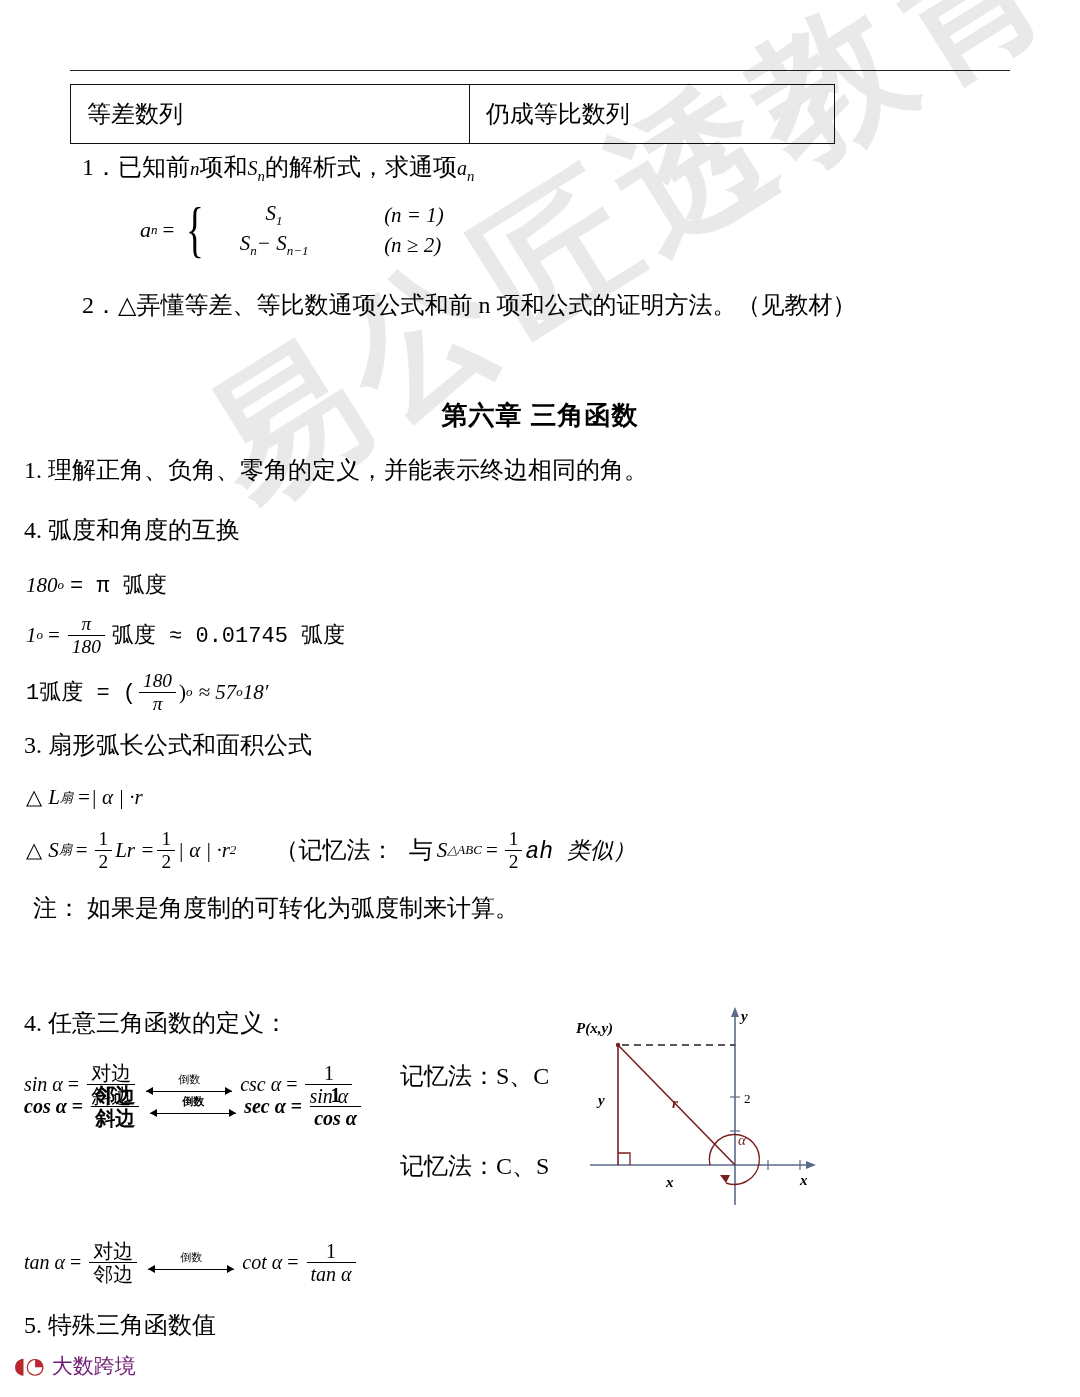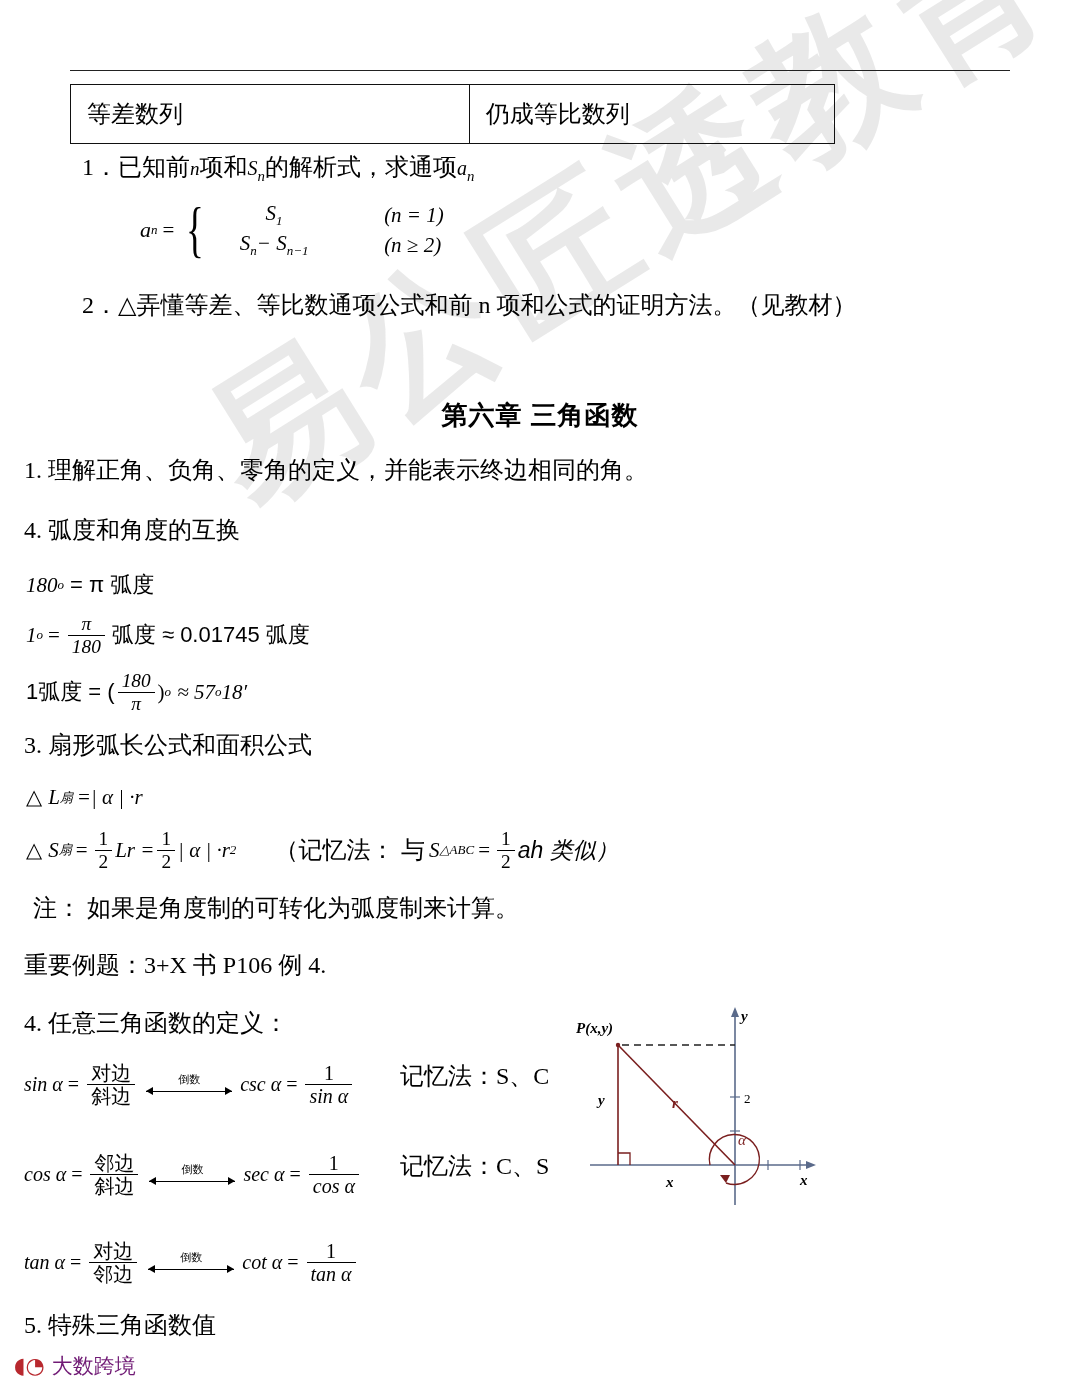--- a/index.html
+++ b/index.html
@@ -129,21 +129,21 @@
   .frac .den { display: block; border-top: 1px solid #000; padding: 0 4px; }
 
   .eqn {
     position: absolute;
     font-size: 21px;
     font-family: "Liberation Serif", serif;
     white-space: nowrap;
     display: flex;
     align-items: center;
   }
-  .eqn .cn { font-size: 22px; font-family: Liberation Sans, sans-serif; }
+  .eqn .cn { font-size: 22px; font-family: Liberation Mono, monospace; }
 
   
   .trig-row {
     position: absolute;
     left: 24px;
     font-size: 20px;
     display: flex;
     align-items: center;
     white-space: nowrap;
   }
@@ -344,21 +344,20 @@
       <span class="sub">△ABC</span>
     <span style="margin:0 4px;">=</span>
     <span class="frac">
       <span class="num">1</span>
       <span class="den">2</span>
     </span>
     <span class="cn it" style="font-size:23px;">ah 类似）</span>
   </div>
 
   <div class="item" style="left:24px; top:893px;margin-left:9px;">注：  如果是角度制的可转化为弧度制来计算。</div>
-  <div class="item" style="left:24px; top:950px;">重要例题：3+X 书 P106 例 4.</div>
   <div class="item" style="left:24px; top:1008px;">4. 任意三角函数的定义：</div>
 
   <div class="trig-row" style="top:1062px;">
     <span class="it">sin α</span>
     <span style="margin:0 5px;">=</span>
     <span class="frac" style="font-size:20px;">
       <span class="num">对边</span>
       <span class="den">斜边</span>
     </span>
     <span class="arrow-box">
@@ -368,21 +367,21 @@
         </span>
     </span>
     <span class="it">csc α</span>
     <span style="margin:0 5px;">=</span>
     <span class="frac" style="font-size:20px;">
       <span class="num">1</span>
       <span class="den it">sin α</span>
     </span>
   </div>
 
-  <div class="trig-row" style="top:1152px;">
+  <div class="trig-row" style="top:1084px;font-weight:bold;">
     <span class="it">cos α</span>
     <span style="margin:0 5px;">=</span>
     <span class="frac" style="font-size:20px;">
       <span class="num">邻边</span>
       <span class="den">斜边</span>
     </span>
     <span class="arrow-box">
       <span class="lbl">倒数</span>
       <span class="line">
           <span class="larr"></span>

